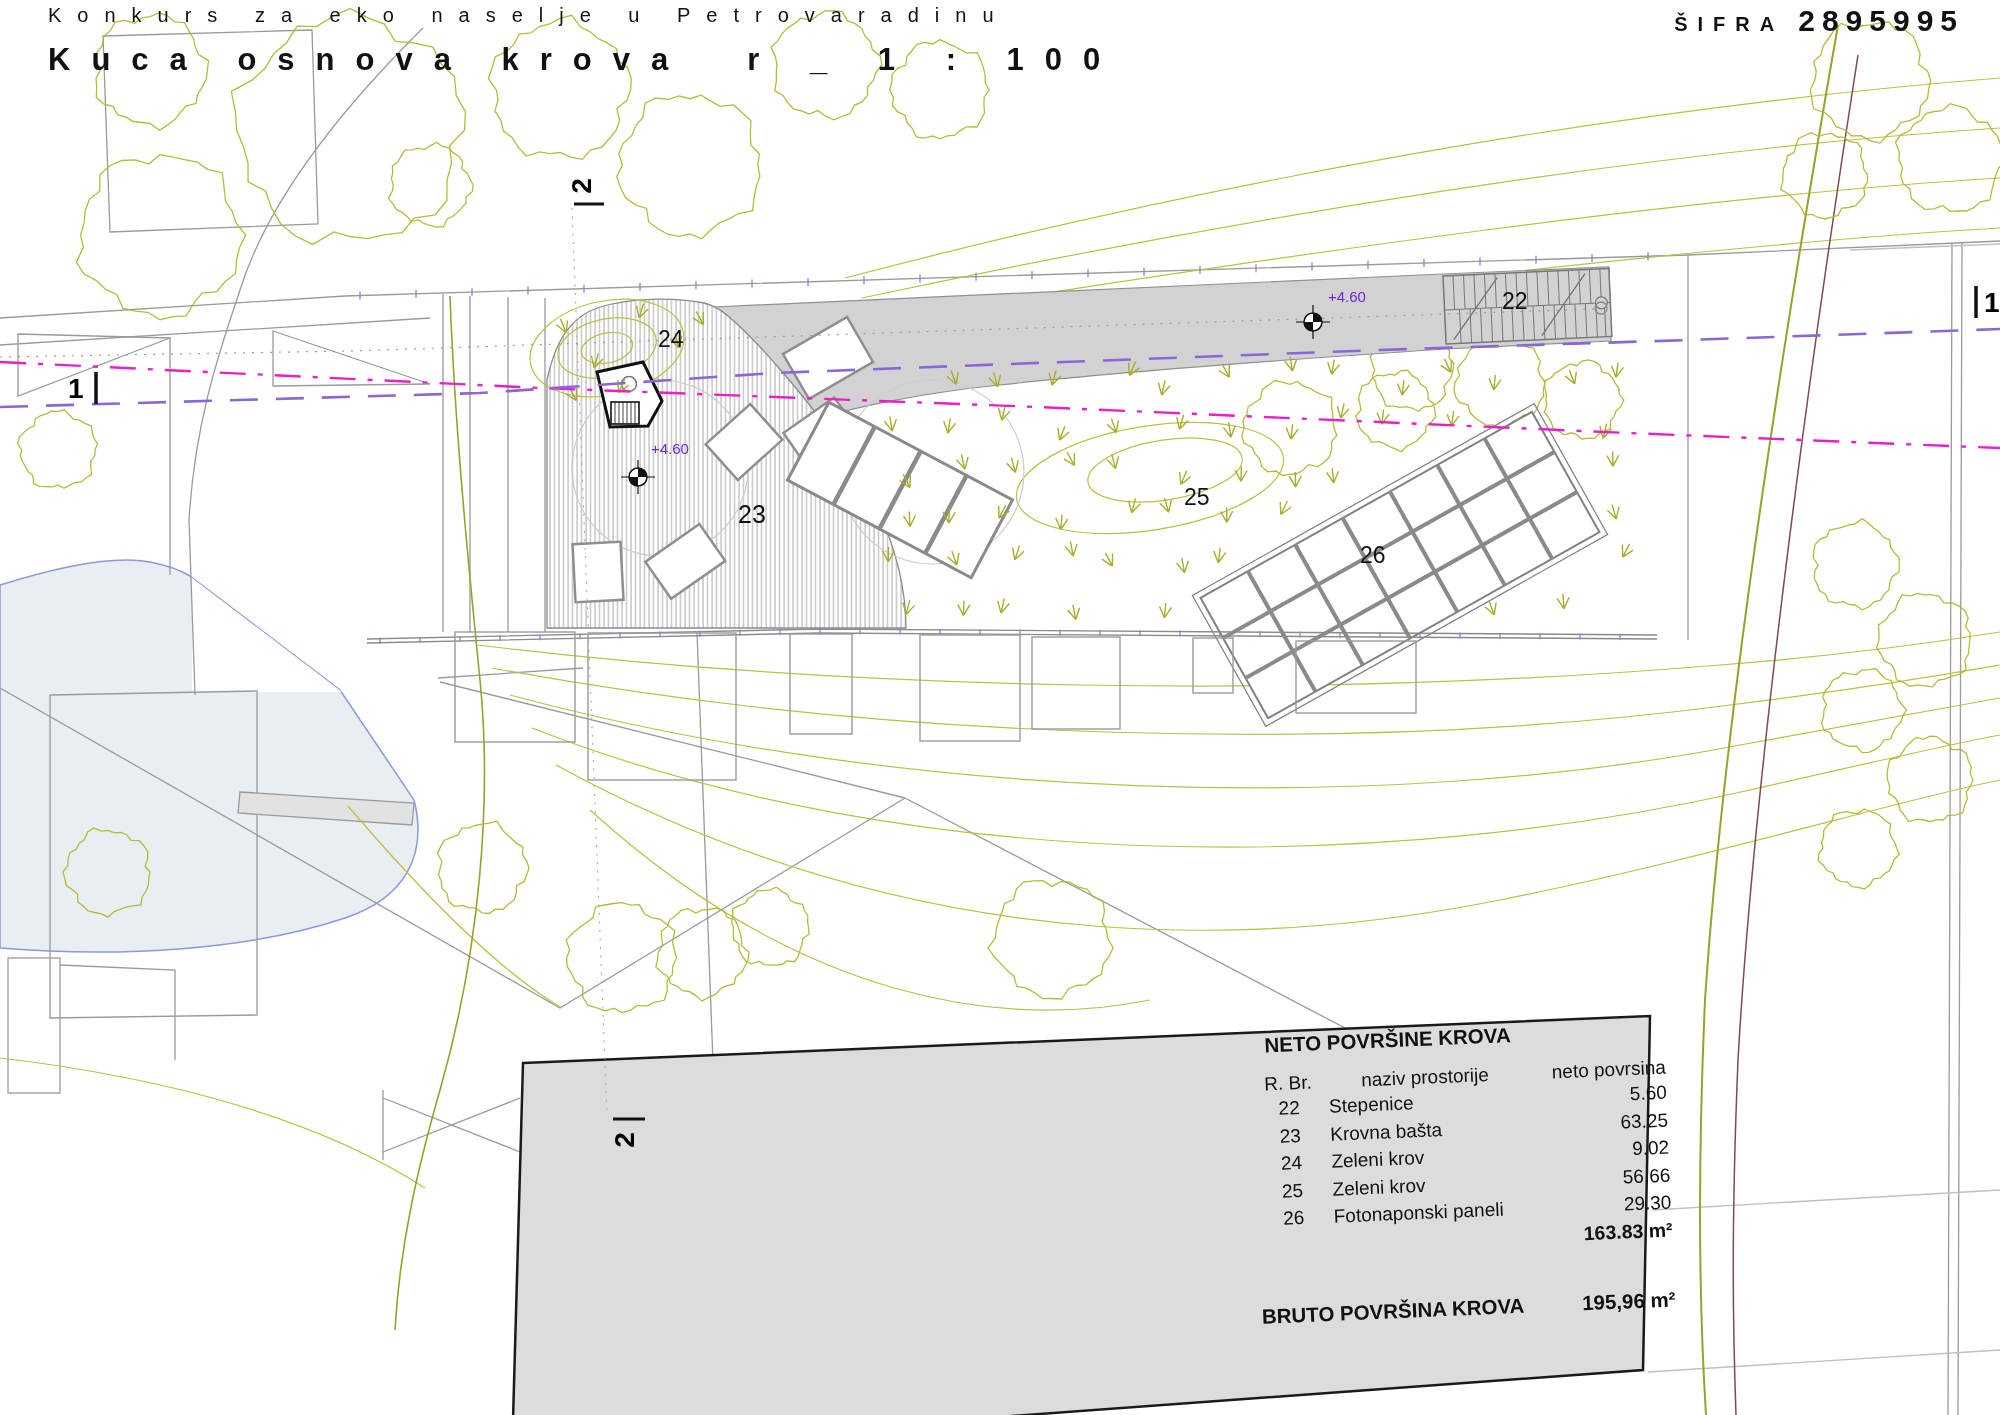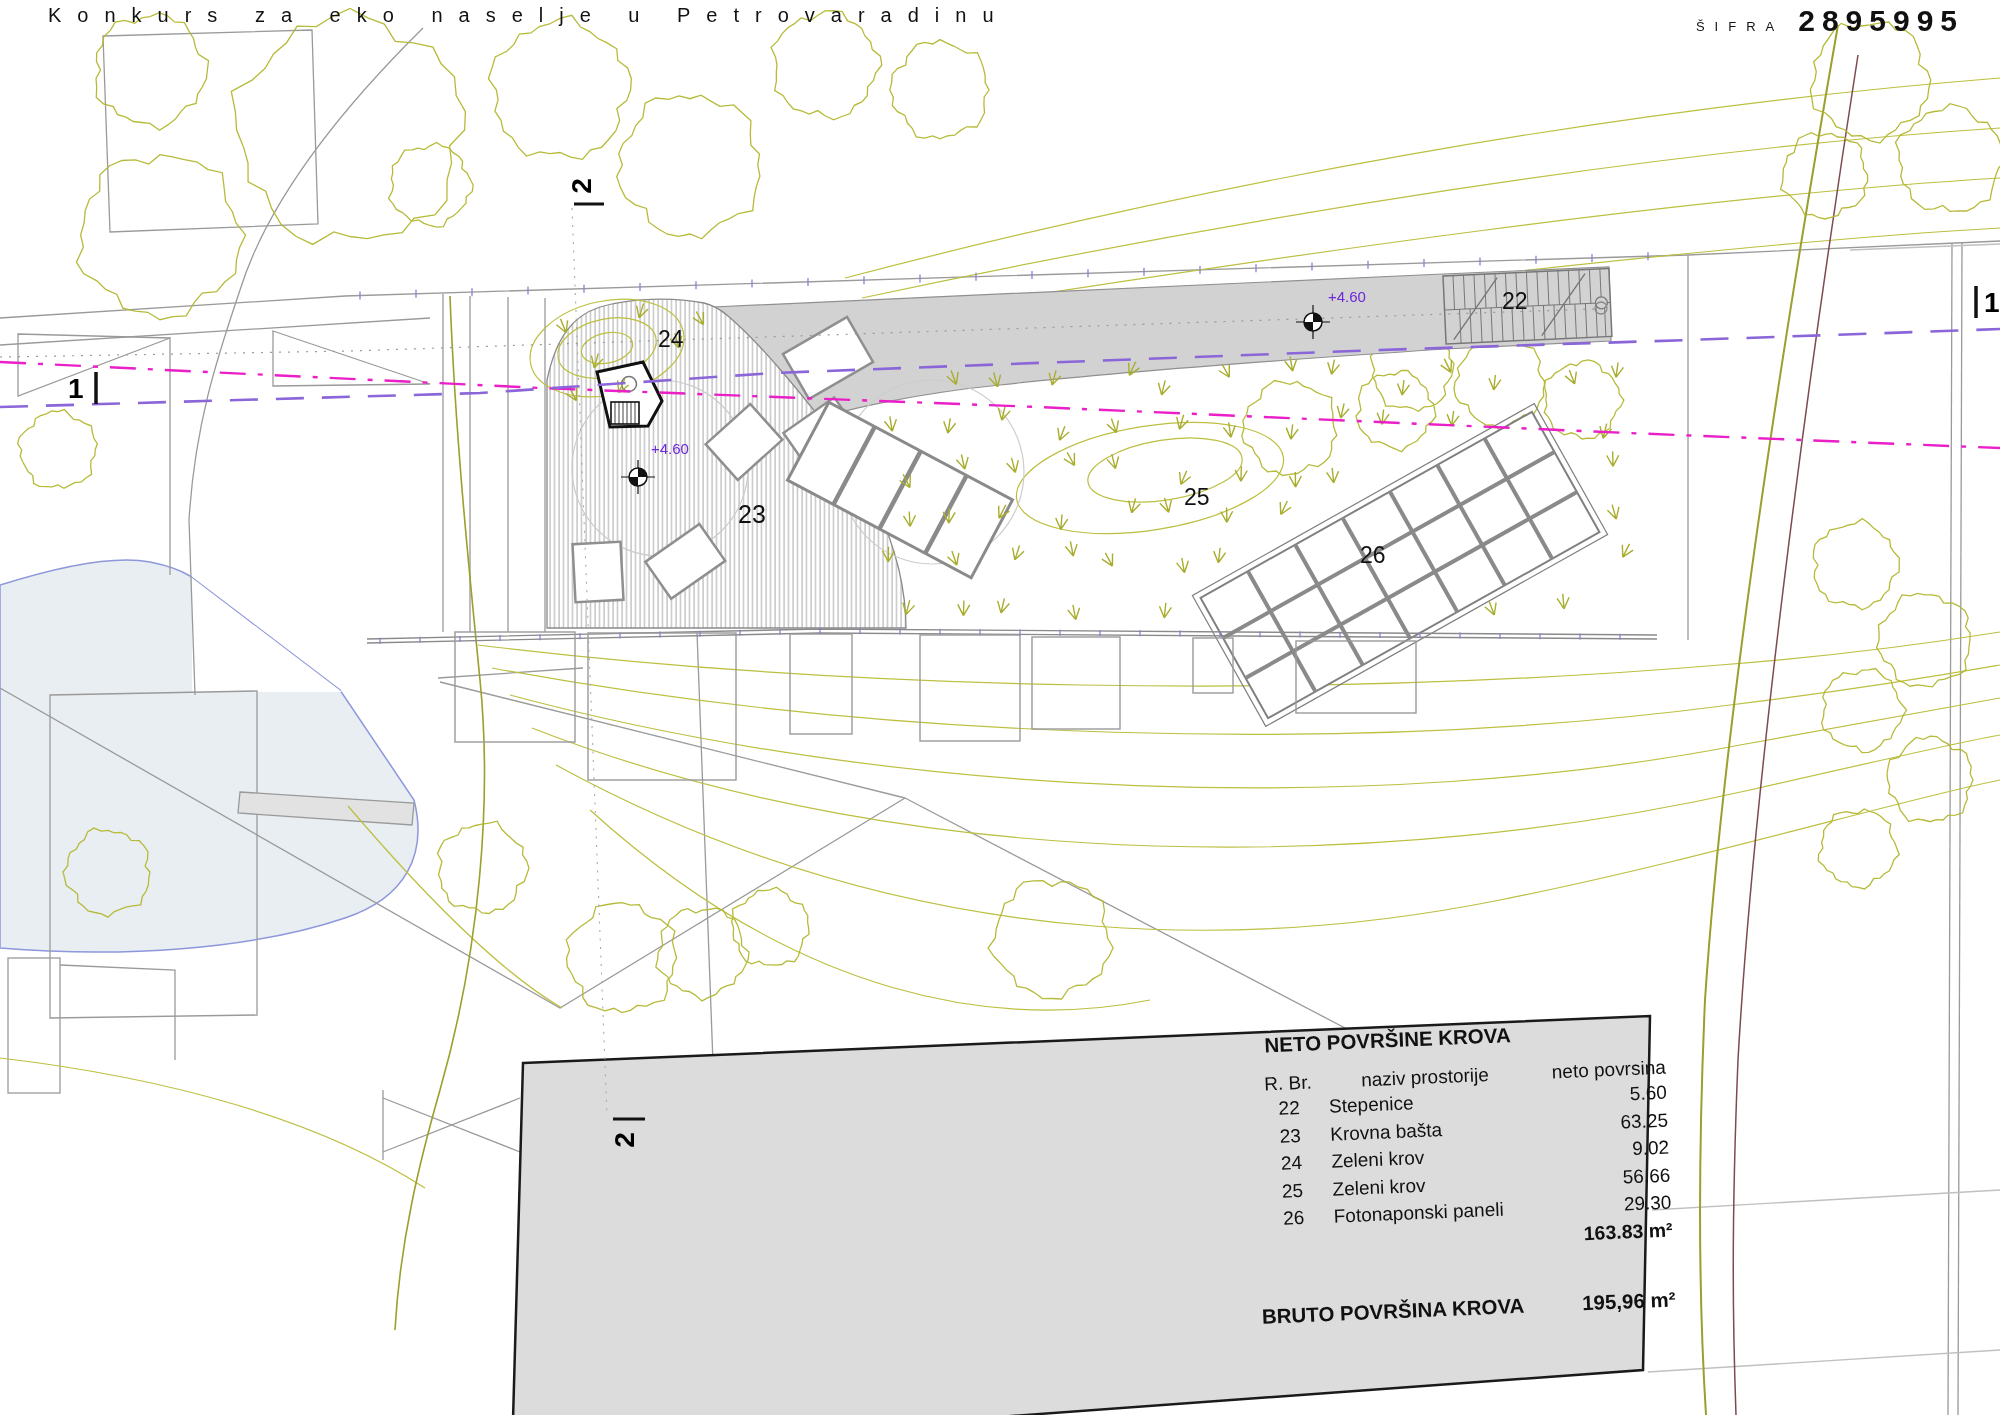--- a/index.html
+++ b/index.html
@@ -4,21 +4,21 @@
 <style>
   html,body{margin:0;padding:0;background:#fff;}
   #stage{position:relative;width:2000px;height:1415px;overflow:hidden;background:#fff;
          font-family:"Liberation Sans",sans-serif;color:#111;}
   #site-svg{position:absolute;left:0;top:0;}
   .ovl{position:absolute;white-space:nowrap;}
   .t1{left:48px;top:4px;font-size:20px;font-weight:normal;letter-spacing:16px;}
   .t2{left:48px;top:42px;font-size:31px;font-weight:bold;letter-spacing:21px;}
   .t2 .scale{margin-left:58px;}
   .code{right:36px;top:4px;display:flex;align-items:baseline;}
-  .code .cl{font-size:13px;font-weight:normal;letter-spacing:10px;}
+  .code .cl{font-size:20px;font-weight:bold;letter-spacing:10px;}
   .code .cv{font-size:30px;font-weight:bold;letter-spacing:7px;margin-left:14px;}
   .arealbl{font-size:23px;color:#111;}
   .lvl{font-size:15px;color:#6d28d9;}
   
   .tblk{left:1250px;top:1034px;width:414px;transform:rotate(-2.4deg);transform-origin:0 0;}
   .tbl-title{font-size:20.5px;font-weight:bold;margin-left:14px;}
   .tbl-head{display:flex;margin-top:16px;font-size:19px;}
   .tbl-row{display:flex;font-size:19px;line-height:27.5px;}
   .c-no{width:72px;text-align:center;}
   .c-name{flex:1;text-align:left;padding-left:4px;}
@@ -513,20 +513,23 @@
     <line x1="574" y1="204" x2="604" y2="204" stroke="#111" stroke-width="3"></line>
     <text x="584" y="193" font-size="28" font-weight="bold" text-anchor="middle" font-family="Liberation Sans, sans-serif" transform="rotate(-90 584 186)">2</text>
   </g>
   <g>
     <line x1="613" y1="1119" x2="645" y2="1119" stroke="#111" stroke-width="3"></line>
     <text x="627" y="1147" font-size="28" font-weight="bold" text-anchor="middle" font-family="Liberation Sans, sans-serif" transform="rotate(-90 627 1140)">2</text>
   </g>
 </svg>
 
 <div class="ovl t1">Konkurs za eko naselje u Petrovaradinu</div>
+<div class="ovl t2">
+  <span>Kuca osnova krova</span><span class="scale">r _ 1 : 100</span>
+</div>
 <div class="ovl code">
   <span class="cl">ŠIFRA</span>
   <span class="cv">2895995</span>
 </div>
 
 <div class="ovl arealbl" style="left:1502px;top:288px;">22</div>
 <div class="ovl arealbl" style="left:738px;top:500px;font-size:25px;">23</div>
 <div class="ovl arealbl" style="left:658px;top:326px;">24</div>
 <div class="ovl arealbl" style="left:1184px;top:484px;">25</div>
 <div class="ovl arealbl" style="left:1360px;top:542px;">26</div>

